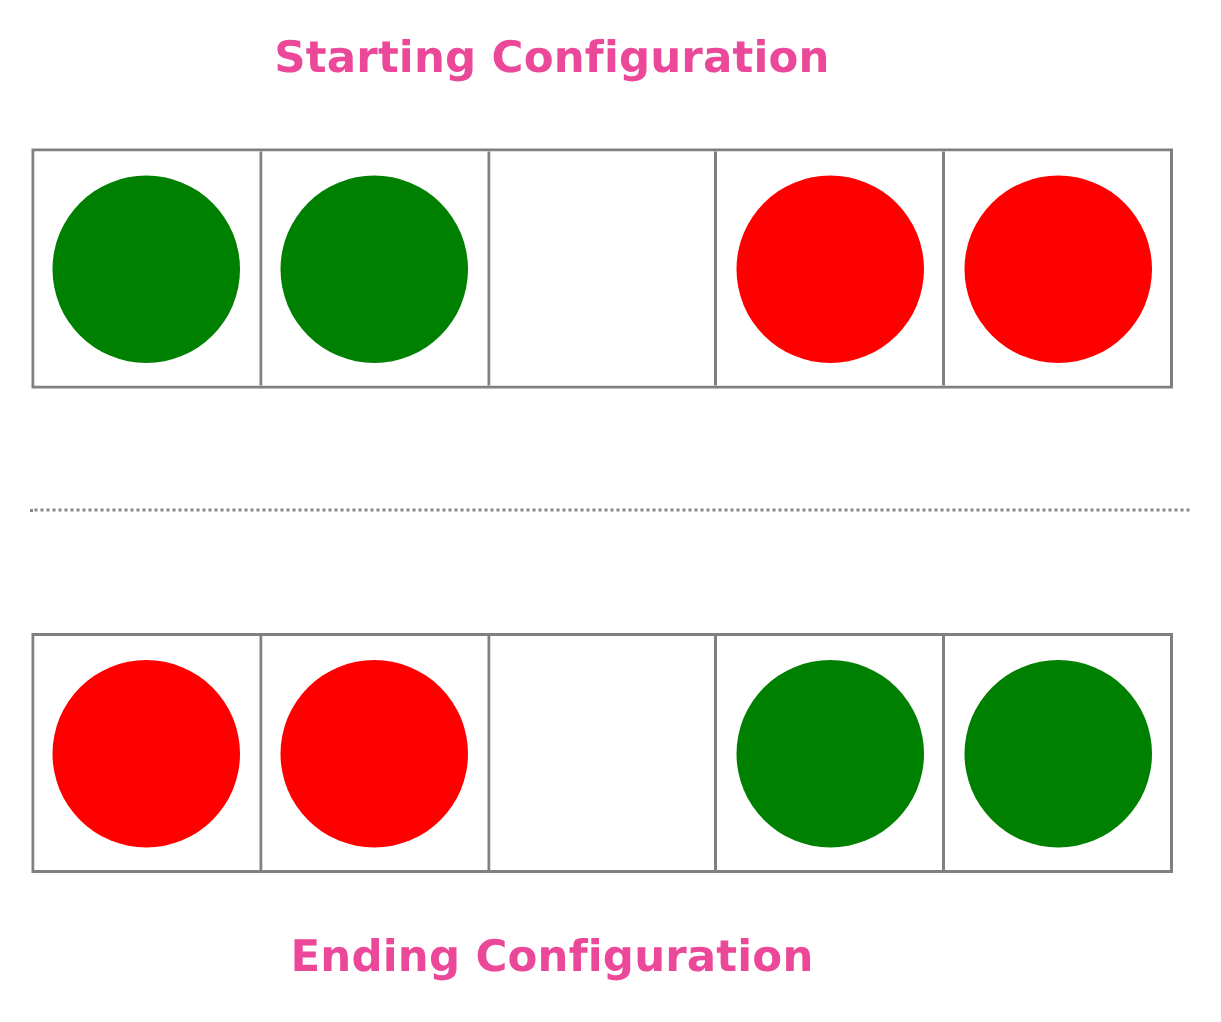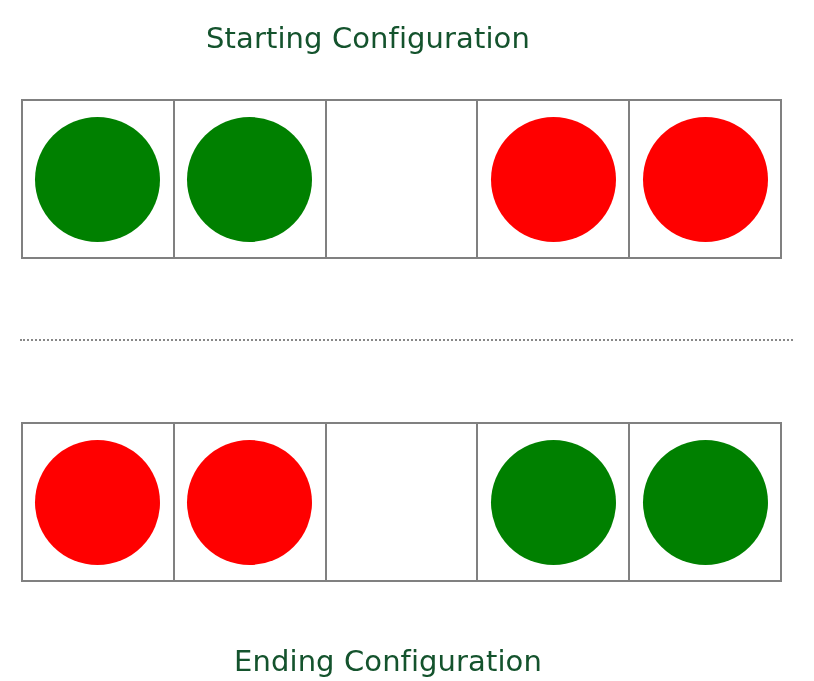--- a/index.html
+++ b/index.html
@@ -22,29 +22,29 @@
     top: 0;
     width: 814px;
     height: 681px;
   }
 
   .caption {
     position: absolute;
     left: 0;
     width: 736px;
     text-align: center;
-    color: #14532d;
+    color: #ec4899;
     font-size: 29px;
-    font-weight: 400;
+    font-weight: 700;
     line-height: 1.1;
     letter-spacing: 0.1px;
     white-space: nowrap;
   }
   .caption-top { top: 23px; }
-  .caption-bottom { top: 646px; margin-left: 20px; }
+  .caption-bottom { top: 622px; }
 
   .grid {
     position: absolute;
     left: 21px;
     width: 761px;
     height: 160px;
     display: flex;
     box-sizing: border-box;
     border: 2px solid #808080;
     background: #ffffff;

